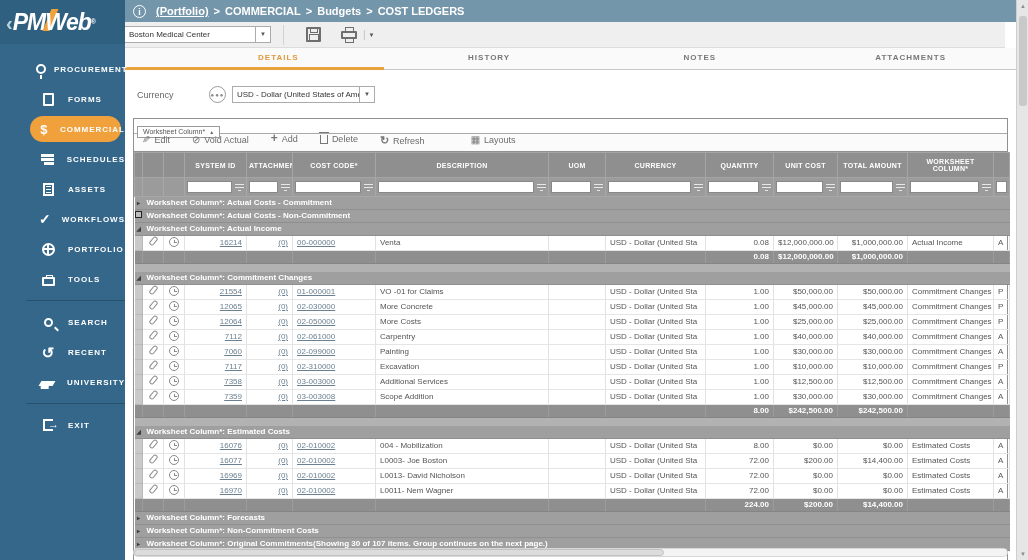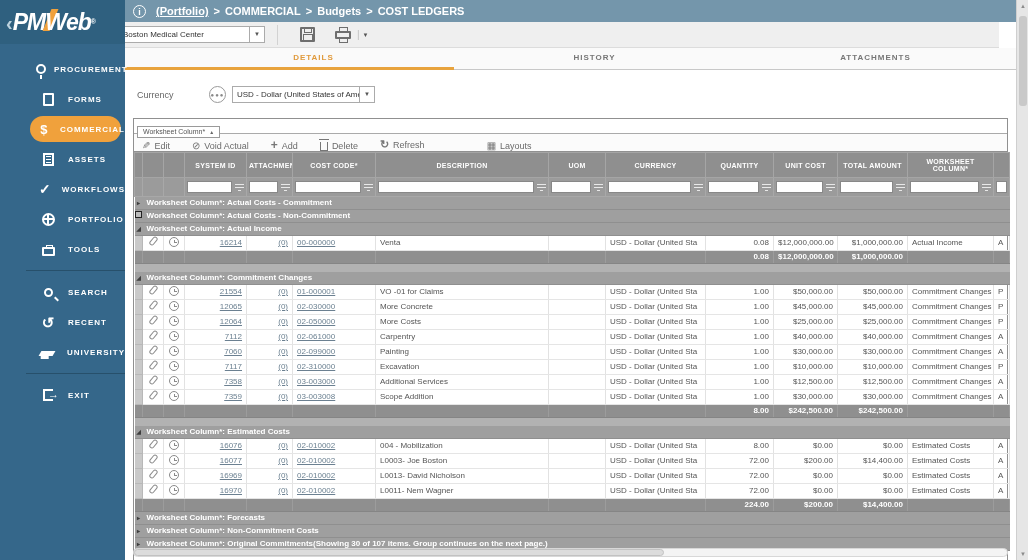--- a/index.html
+++ b/index.html
@@ -46,21 +46,21 @@
   .i-grad { width:14px; height:5px; background:#fff; transform:skewX(-30deg); margin-top:2px; }
   .i-grad::after { content:''; position:absolute; left:3px; top:5px; width:8px; height:3px; background:#fff; transform:skewX(30deg); }
   .i-exit { width:10px; height:12px; border:2px solid #fff; border-right:none; }
   .i-exit::after { content:'\2192'; position:absolute; left:3px; top:-3px; color:#fff; font-size:11px; font-weight:bold; }
 
   
   .topbar { position:absolute; left:125px; top:0; width:891px; height:22px; background:#7496AB; color:#fff; display:flex; align-items:center; font-size:11px; font-weight:bold; }
   .info-icon { width:13px; height:13px; border:1px solid #fff; border-radius:50%; text-align:center; line-height:12px; font-size:9px; font-weight:bold; margin:0 10px 0 8px; flex:none; }
   .crumb a { color:#fff; text-decoration:underline; }
   .crumb .sep { margin:0 5px; }
-  .cmdbar { position:absolute; left:108px; top:22px; width:891px; height:26px; background:#EFEFEF; border-bottom:1px solid #DCDCDC; display:flex; align-items:center; }
+  .cmdbar { position:absolute; left:114px; top:22px; width:891px; height:26px; background:#EFEFEF; border-bottom:1px solid #DCDCDC; display:flex; align-items:center; }
   .selectbox { display:flex; height:17px; margin-left:10px; cursor:pointer; }
   .selectbox .val { width:132px; background:#fff; border:1px solid #ABABAB; font-size:8px; color:#333; line-height:15px; padding-left:4px; white-space:nowrap; overflow:hidden; }
   .selectbox .arrow { width:15px; background:#fff; border:1px solid #ABABAB; border-left:none; text-align:center; line-height:15px; font-size:6px; color:#555; }
   .vdiv { width:1px; height:20px; background:#D2D2D2; margin:0 12px; }
   .ico-save { position:relative; width:15px; height:15px; border:2px solid #6E6E6E; border-radius:1px; margin:0 10px; cursor:pointer; }
   .ico-save::before { content:''; position:absolute; top:-1px; left:2px; width:6px; height:4px; border:1px solid #6E6E6E; border-top:none; }
   .ico-save::after { content:''; position:absolute; bottom:0; left:1px; width:8px; height:5px; border:1px solid #6E6E6E; border-bottom:none; }
   .ico-print { position:relative; width:16px; height:8px; border:2px solid #6E6E6E; border-radius:1px; margin:0 4px 0 10px; cursor:pointer; }
   .ico-print::before { content:''; position:absolute; left:2px; top:-6px; width:7px; height:4px; border:1.5px solid #6E6E6E; border-bottom:none; }
   .ico-print::after { content:''; position:absolute; left:2px; bottom:-6px; width:7px; height:4px; border:1.5px solid #6E6E6E; }
@@ -79,31 +79,31 @@
   .currency-row .clabel { font-size:9px; color:#666; width:72px; }
   .dots-btn { width:17px; height:17px; border:1px solid #9a9a9a; border-radius:50%; color:#888; font-size:6px; letter-spacing:1px; text-align:center; line-height:16px; margin-right:6px; cursor:pointer; }
   .currency-row .selectbox { margin-left:0; }
   .currency-row .selectbox .val { width:128px; }
 
   
   .grid { position:absolute; left:8px; top:48px; width:875px; border:1px solid #909090; background:#fff; }
   .groupbar { height:15px; background:#fff; border-bottom:1px solid #AAAAAA; padding:1px 0 0 3px; }
   .chip { display:inline-flex; align-items:center; border:1px solid #9a9a9a; background:#fff; height:12px; padding:0 5px; font-size:7px; color:#555; cursor:pointer; }
   .chip .sort { font-size:5px; color:#666; margin-left:4px; }
-  .gtoolbar { height:18px; background:#FBFBFB; border-bottom:1px solid #909090; display:flex; align-items:flex-end; padding-left:8px; }
+  .gtoolbar { height:18px; background:#FBFBFB; border-bottom:1px solid #909090; display:flex; align-items:flex-start; padding-left:8px; }
   .gbtn { display:inline-flex; align-items:center; margin-right:22px; color:#6b6b6b; font-size:9px; cursor:pointer; }
   .gbtn .gi { margin-right:4px; color:#777; font-style:normal; }
   .gi-edit::before { content:'\270E'; font-size:10px; display:inline-block; transform:scaleX(-1); }
   .gi-void::before { content:'\2298'; font-size:10px; }
   .gi-add::before { content:'+'; font-size:12px; font-weight:bold; line-height:9px; }
   .gi-delete { position:relative; width:8px; height:9px; border:1px solid #777; border-top:none; display:inline-block; }
   .gi-delete::before { content:''; position:absolute; top:-3px; left:-2px; width:10px; height:1.5px; background:#777; }
   .gi-refresh::before { content:'\21BB'; font-size:11px; font-weight:bold; }
   .gi-layouts::before { content:'\25A6'; font-size:10px; }
-  .gbtn.spaced { margin-left:20px;padding-left:20px; }
+  .gbtn.spaced { margin-left:4px;padding-left:20px; }
 
   table.grid-table { border-collapse:collapse; table-layout:fixed; width:875px; }
   .grid-table th { background:#8F8F8F; color:#fff; font-size:7px; font-weight:bold; letter-spacing:0.3px; border:1px solid #A5A5A5; height:25px; padding:1px 2px; text-align:center; overflow:hidden; }
   .grid-table td { font-size:8px; color:#555; height:13px; line-height:12px; padding:0 4px; border-right:1px solid #E2E2E2; border-bottom:1px solid #E5E5E5; white-space:nowrap; overflow:hidden; }
   tr.filter td { background:#9B9B9B; border:1px solid #A8A8A8; padding:0 2px; height:19px; }
   .fwrap { display:flex; align-items:center; }
   .fwrap input { flex:1; min-width:0; height:12px; border:1px solid #888; background:#fff; font-size:7px; padding:0 2px; }
   .funnel { width:9px; margin-left:3px; flex:none; }
   .funnel, .funnel::before, .funnel::after { display:block; height:1px; background:#E8E8E8; }
   .funnel { position:relative; background:none; height:8px; }
@@ -154,20 +154,26 @@
           <span class="lbl">FORMS</span>
         </div>
         <div class="nav-item active">
           <span class="ic">
             <i class="si i-dollar">$</i>
           </span>
           <span class="lbl">COMMERCIAL</span>
         </div>
         <div class="nav-item">
           <span class="ic">
+            <i class="si i-bars"></i>
+          </span>
+          <span class="lbl">SCHEDULES</span>
+        </div>
+        <div class="nav-item">
+          <span class="ic">
             <i class="si i-building"></i>
           </span>
           <span class="lbl">ASSETS</span>
         </div>
         <div class="nav-item">
           <span class="ic">
             <i class="si i-check">✓</i>
           </span>
           <span class="lbl">WORKFLOWS</span>
         </div>
@@ -224,20 +230,21 @@
     </div>
     <div class="vdiv"></div>
     <div class="ico-save"></div>
     <div class="ico-print"></div>
     <span class="print-caret"><span class="bar">|</span>▼</span>
   </div>
 
   <div class="tabs" id="tab-bar">
       <div class="tab active">DETAILS</div>
       <div class="tab">HISTORY</div>
+      <div class="tab">NOTES</div>
       <div class="tab">ATTACHMENTS</div>
     </div>
 
   <div class="content">
     <div class="currency-row">
       <span class="clabel">Currency</span>
       <span class="dots-btn">●●●</span>
       <div class="selectbox">
         <span class="val">USD - Dollar (United States of Ameri</span>
         <span class="arrow">▼</span>

